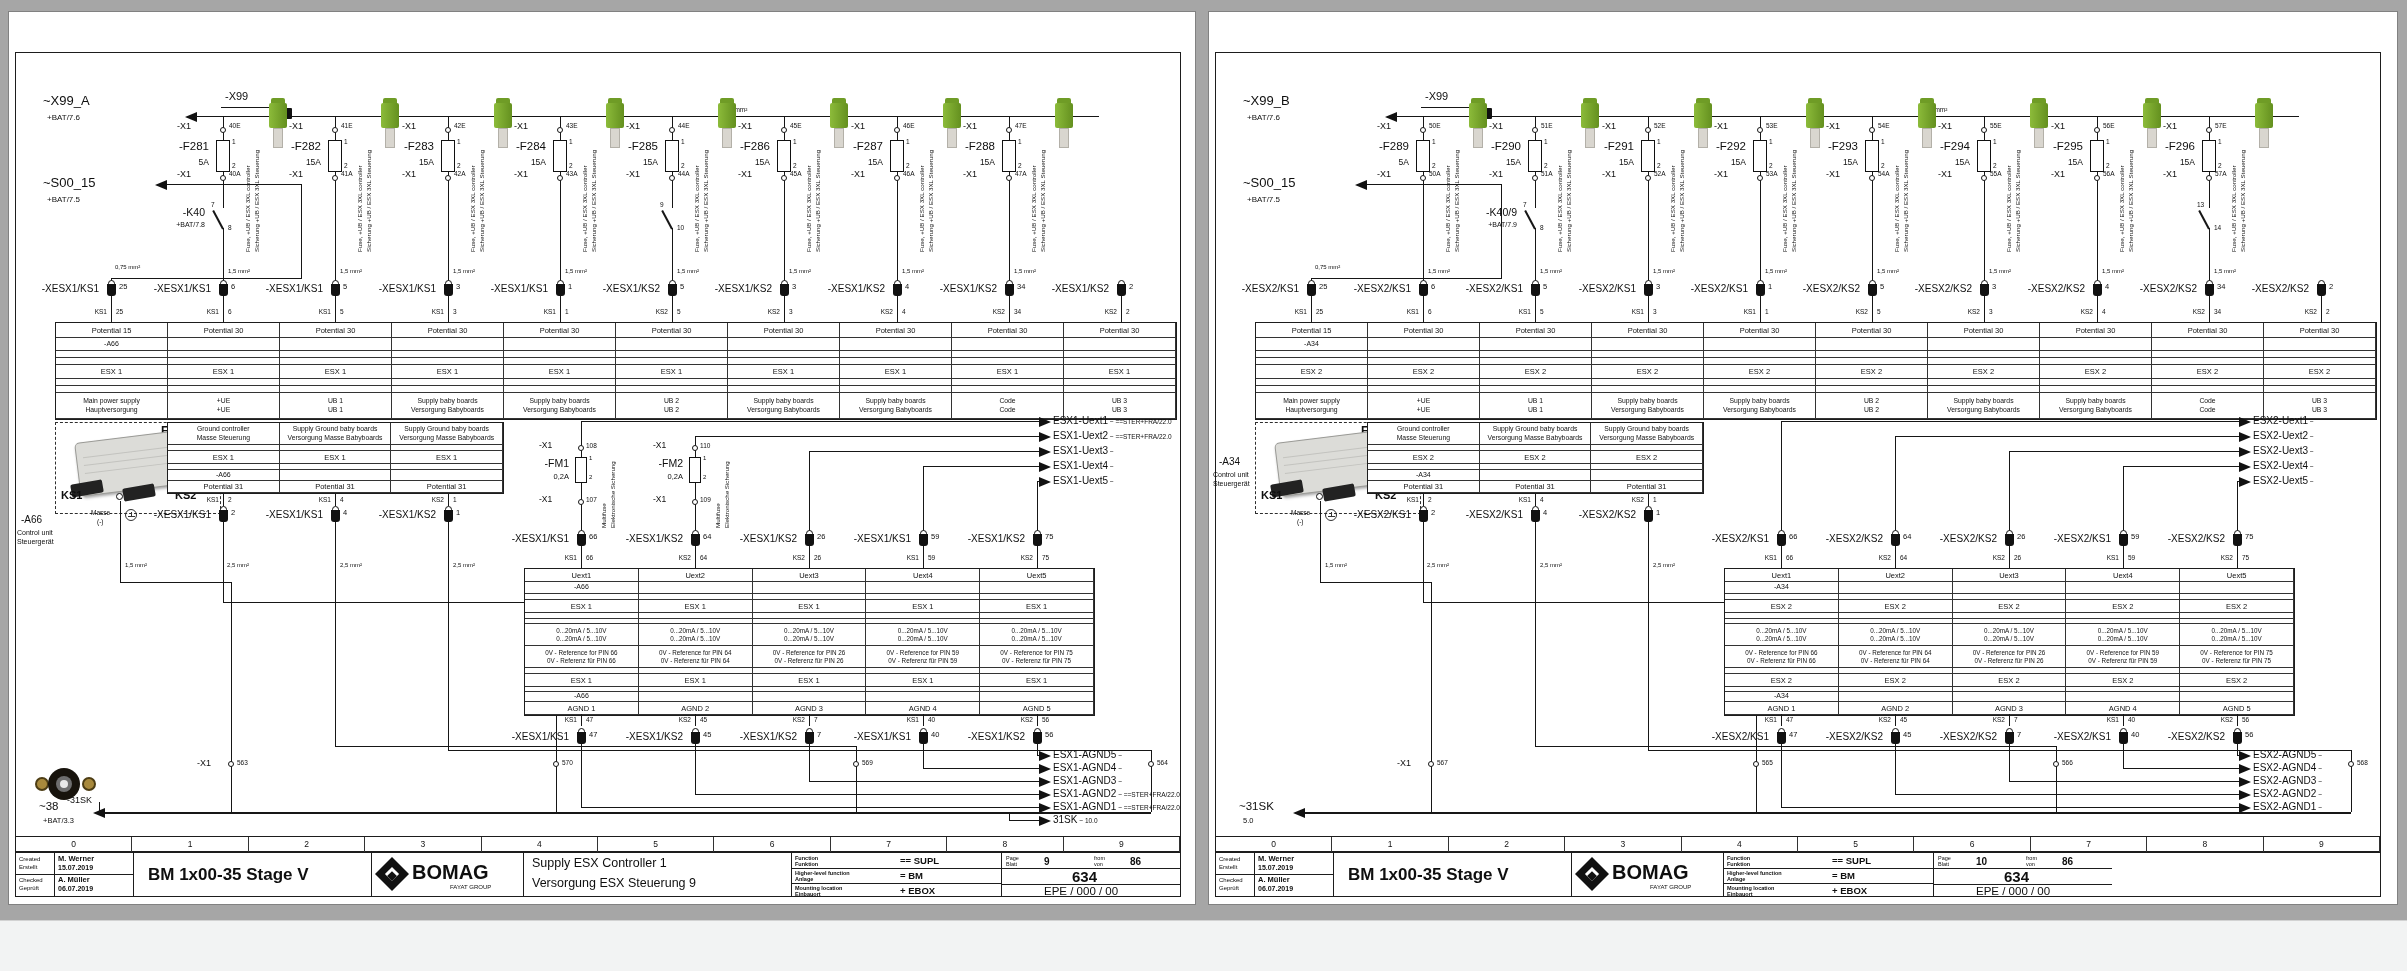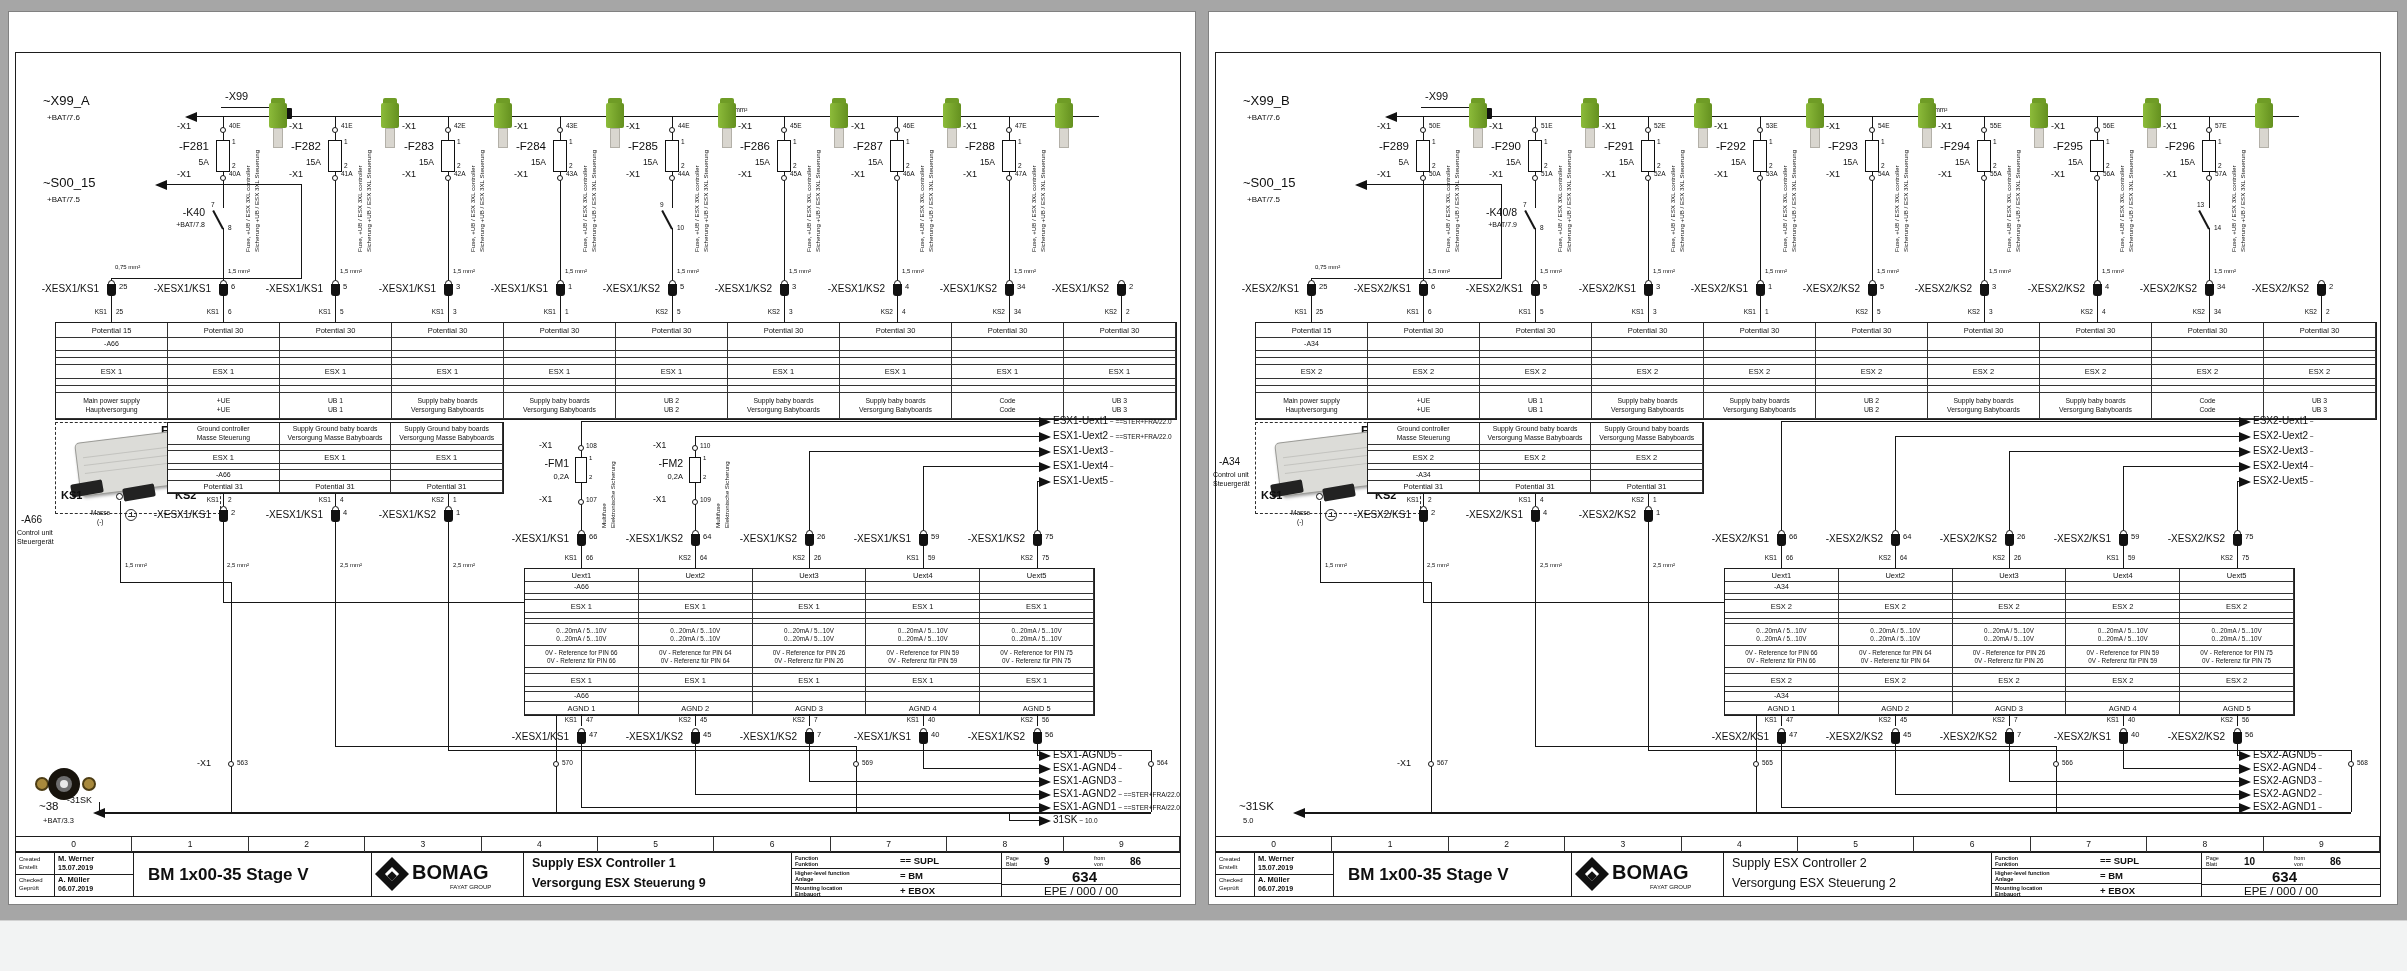--- a/index.html
+++ b/index.html
@@ -790,21 +790,21 @@
           <div class="txt b" style="left: 14px; top: 12px; font-size: 17px;">BM 1x00-35 Stage V</div>
         </div>
         <div style="position: relative; box-sizing: border-box; border-right: 1.2px solid rgb(29, 29, 29); height: 100%; width: 152px;">
           <div style="position: absolute; left: 8px; top: 9px; width: 24px; height: 24px; background: rgb(17, 17, 17); transform: rotate(45deg);">
             <div style="position: absolute; left: 7px; top: 7px; width: 10px; height: 10px; background: rgb(255, 255, 255); transform: rotate(0deg);"></div>
             <div style="position: absolute; left: 10px; top: 10px; width: 7px; height: 7px; background: rgb(17, 17, 17);"></div>
           </div>
           <div class="txt b" style="left: 40px; top: 8px; font-size: 20px;">BOMAG</div>
           <div class="txt" style="left: 78px; top: 31px; font-size: 6px;">FAYAT GROUP</div>
         </div>
-        <div style="position: relative; box-sizing: border-box; border-right: 1.2px solid rgb(29, 29, 29); height: 100%; flex: 1 1 0%; font-weight: bold;">
+        <div style="position: relative; box-sizing: border-box; border-right: 1.2px solid rgb(29, 29, 29); height: 100%; flex: 1 1 0%;">
           <div class="txt" style="left: 8px; top: 3px; font-size: 12.5px;">Supply ESX Controller 1</div>
           <div class="txt" style="left: 8px; top: 23px; font-size: 12.5px;">Versorgung ESX Steuerung 9</div>
         </div>
         <div style="position: relative; box-sizing: border-box; border-right: 1.2px solid rgb(29, 29, 29); height: 100%; width: 210px;">
           <div class="txt b" style="left: 3px; top: 2px; font-size: 5.5px;">Function</div>
           <div class="txt b" style="left: 3px; top: 8px; font-size: 5.5px;">Funktion</div>
           <div class="txt b" style="left: 108px; top: 3px; font-size: 9.5px;">== SUPL</div>
           <div class="txt b" style="left: 3px; top: 17px; font-size: 5.5px;">Higher-level function</div>
           <div class="txt b" style="left: 3px; top: 23px; font-size: 5.5px;">Anlage</div>
           <div class="txt b" style="left: 108px; top: 18px; font-size: 9.5px;">= BM</div>
@@ -865,21 +865,21 @@
       <div class="txt" style="left: 150px; top: 146px; font-size: 8.5px; width: 50px; text-align: right;">5A</div>
       <div class="txt" style="left: 168px; top: 157px; font-size: 9px;">-X1</div>
       <div class="circ" style="left: 211px; top: 163px;"></div>
       <div class="txt" style="left: 220px; top: 158px; font-size: 6.5px;">50A</div>
       <div class="txt" style="left: 236px; top: 240px; font-size: 6.2px; transform: rotate(-90deg); transform-origin: 0px 0px;">Fuse, +UB / ESX 3XL controller</div>
       <div class="txt" style="left: 245px; top: 240px; font-size: 6.2px; transform: rotate(-90deg); transform-origin: 0px 0px;">Sicherung +UB / ESX 3XL Steuerung</div>
       <div class="txt" style="left: 219px; top: 256px; font-size: 6px;">1,5 mm²</div>
       <div class="w" style="left: 326px; top: 105px; width: 1px; height: 91px;"></div>
       <div class="w" style="left: 326px; top: 216px; width: 1px; height: 60px;"></div>
       <div class="w" style="left: 325px; top: 196px; width: 2px; height: 21px; transform-origin: 1px 21px; transform: rotate(-28deg);"></div>
-      <div class="txt" style="left: 244px; top: 195px; font-size: 10.5px; width: 64px; text-align: right;">-K40/8</div>
+      <div class="txt" style="left: 244px; top: 195px; font-size: 10.5px; width: 64px; text-align: right;">-K40/9</div>
       <div class="txt" style="left: 240px; top: 209px; font-size: 7px; width: 68px; text-align: right;">+BAT/7.9</div>
       <div class="txt" style="left: 314px; top: 189px; font-size: 6.5px;">7</div>
       <div class="txt" style="left: 331px; top: 212px; font-size: 6.5px;">8</div>
       <div style="position: absolute; left: 372px; top: 86px; width: 20px; height: 52px;">
         <div style="position: absolute; left: 2px; top: 0px; width: 14px; height: 6px; background: rgb(111, 156, 38); border-radius: 2px 2px 0px 0px;"></div>
         <div style="position: absolute; left: 0px; top: 5px; width: 18px; height: 25px; background: linear-gradient(90deg, rgb(140, 187, 58), rgb(100, 144, 31)); border-radius: 2px;"></div>
         <div style="position: absolute; left: 4px; top: 30px; width: 10px; height: 20px; background: rgb(217, 214, 207); border: 1px solid rgb(179, 176, 168); box-sizing: border-box;"></div>
       </div>
       <div class="txt" style="left: 280px; top: 109px; font-size: 9px;">-X1</div>
       <div class="circ" style="left: 323px; top: 115px;"></div>
@@ -1560,24 +1560,20 @@
           <div class="txt b" style="left: 14px; top: 12px; font-size: 17px;">BM 1x00-35 Stage V</div>
         </div>
         <div style="position: relative; box-sizing: border-box; border-right: 1.2px solid rgb(29, 29, 29); height: 100%; width: 152px;">
           <div style="position: absolute; left: 8px; top: 9px; width: 24px; height: 24px; background: rgb(17, 17, 17); transform: rotate(45deg);">
             <div style="position: absolute; left: 7px; top: 7px; width: 10px; height: 10px; background: rgb(255, 255, 255); transform: rotate(0deg);"></div>
             <div style="position: absolute; left: 10px; top: 10px; width: 7px; height: 7px; background: rgb(17, 17, 17);"></div>
           </div>
           <div class="txt b" style="left: 40px; top: 8px; font-size: 20px;">BOMAG</div>
           <div class="txt" style="left: 78px; top: 31px; font-size: 6px;">FAYAT GROUP</div>
         </div>
-        <div style="position: relative; box-sizing: border-box; border-right: 1.2px solid rgb(29, 29, 29); height: 100%; flex: 1 1 0%;">
-          <div class="txt" style="left: 8px; top: 3px; font-size: 12.5px;">Supply ESX Controller 2</div>
-          <div class="txt" style="left: 8px; top: 23px; font-size: 12.5px;">Versorgung ESX Steuerung 2</div>
-        </div>
         <div style="position: relative; box-sizing: border-box; border-right: 1.2px solid rgb(29, 29, 29); height: 100%; width: 210px;">
           <div class="txt b" style="left: 3px; top: 2px; font-size: 5.5px;">Function</div>
           <div class="txt b" style="left: 3px; top: 8px; font-size: 5.5px;">Funktion</div>
           <div class="txt b" style="left: 108px; top: 3px; font-size: 9.5px;">== SUPL</div>
           <div class="txt b" style="left: 3px; top: 17px; font-size: 5.5px;">Higher-level function</div>
           <div class="txt b" style="left: 3px; top: 23px; font-size: 5.5px;">Anlage</div>
           <div class="txt b" style="left: 108px; top: 18px; font-size: 9.5px;">= BM</div>
           <div style="position: absolute; left: 0px; top: 15px; width: 100%; height: 1px; background: rgb(29, 29, 29);"></div>
           <div class="txt b" style="left: 3px; top: 32px; font-size: 5.5px;">Mounting location</div>
           <div class="txt b" style="left: 3px; top: 38px; font-size: 5.5px;">Einbauort</div>

